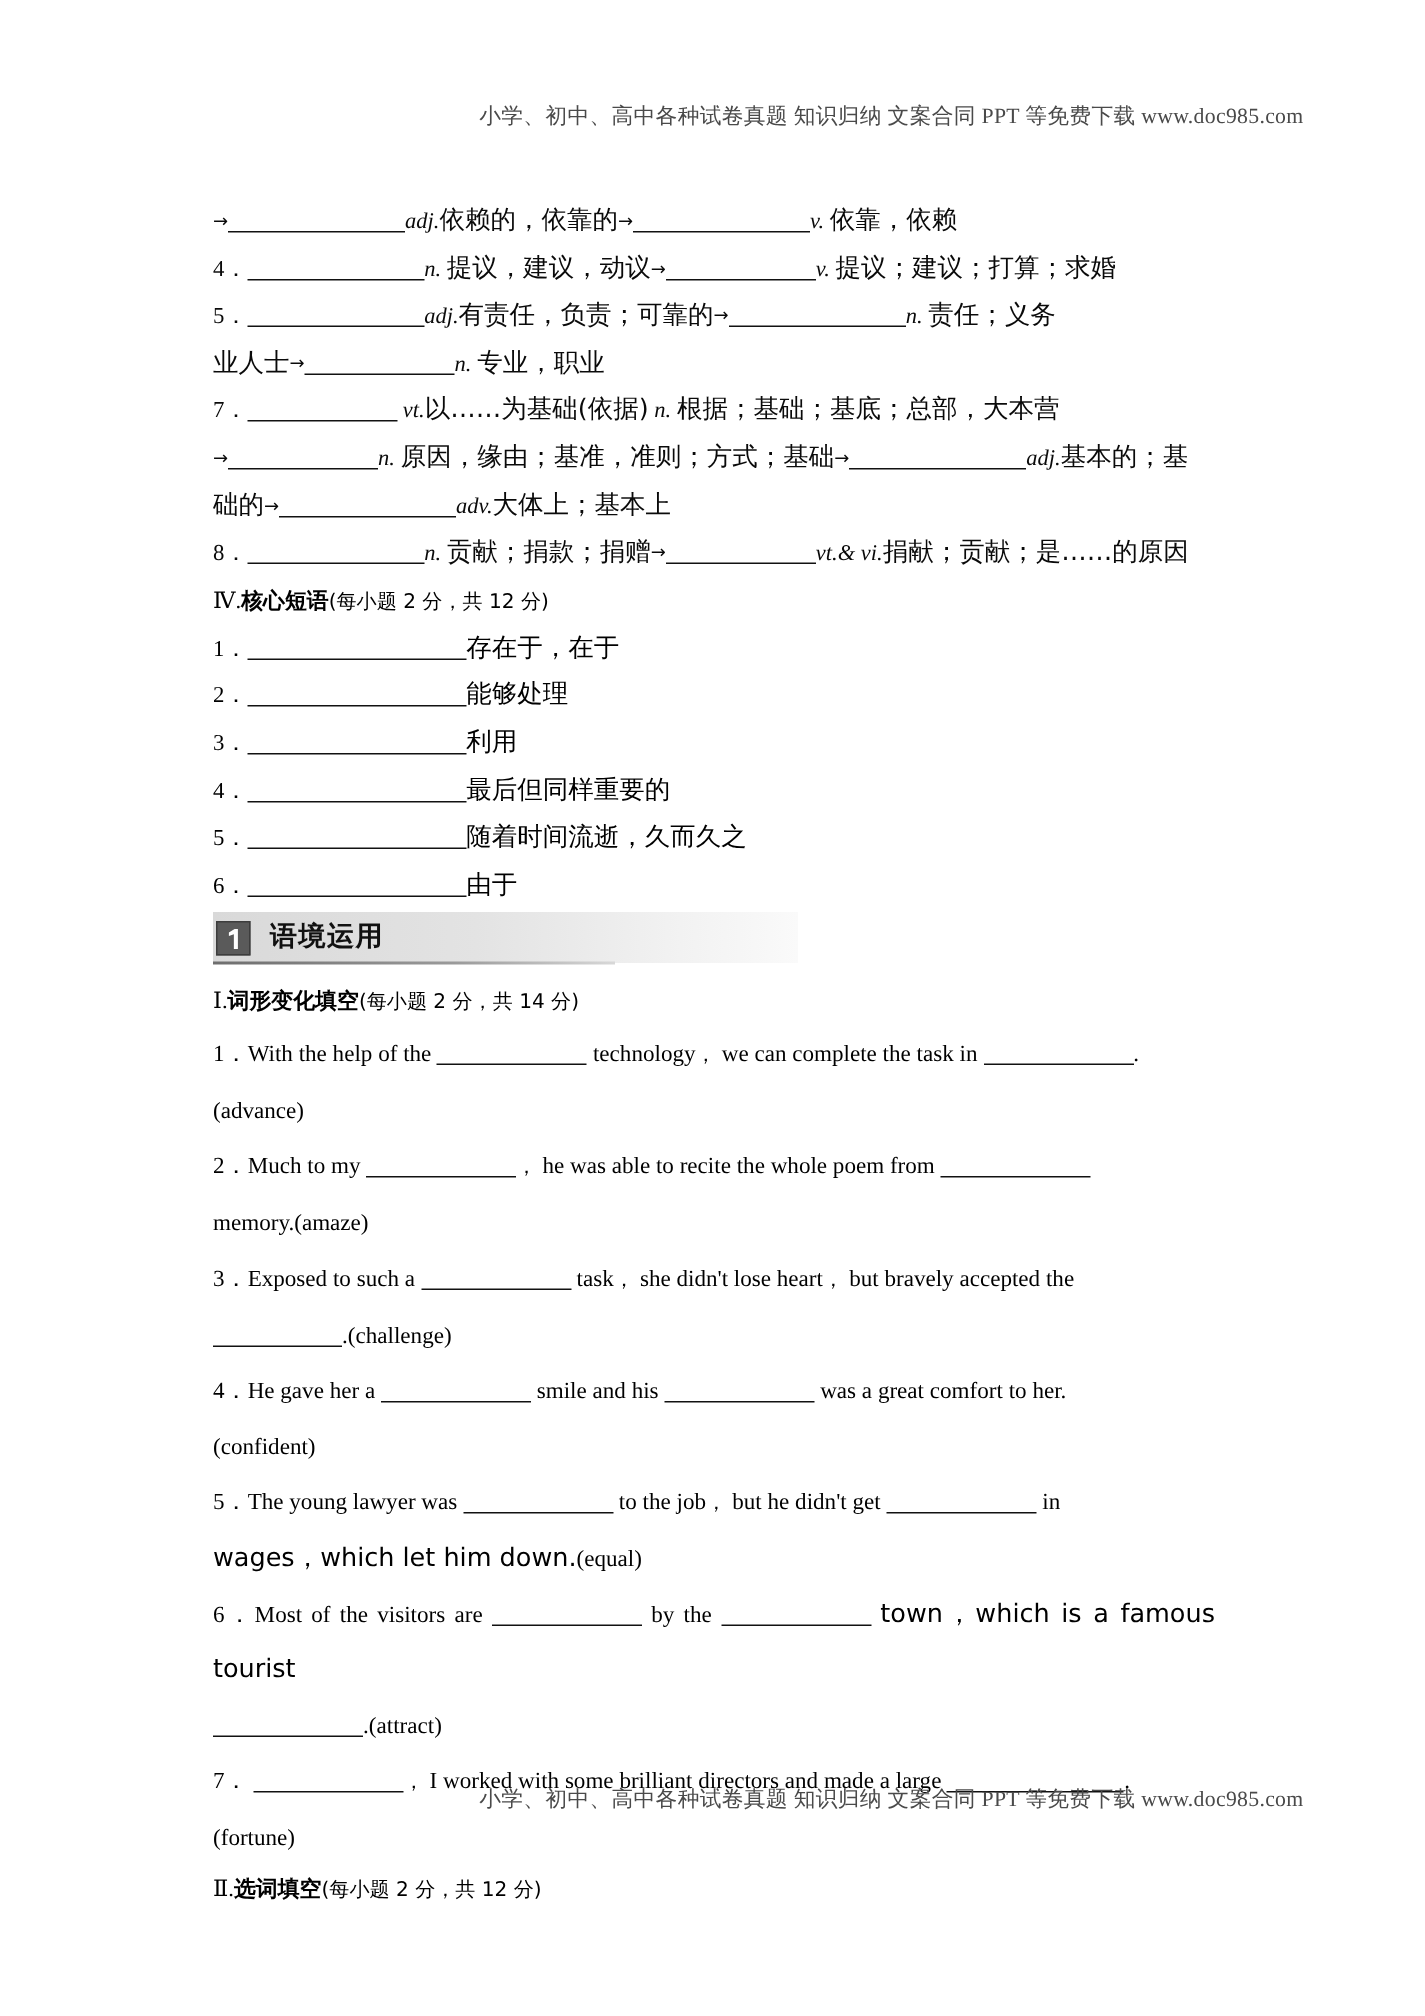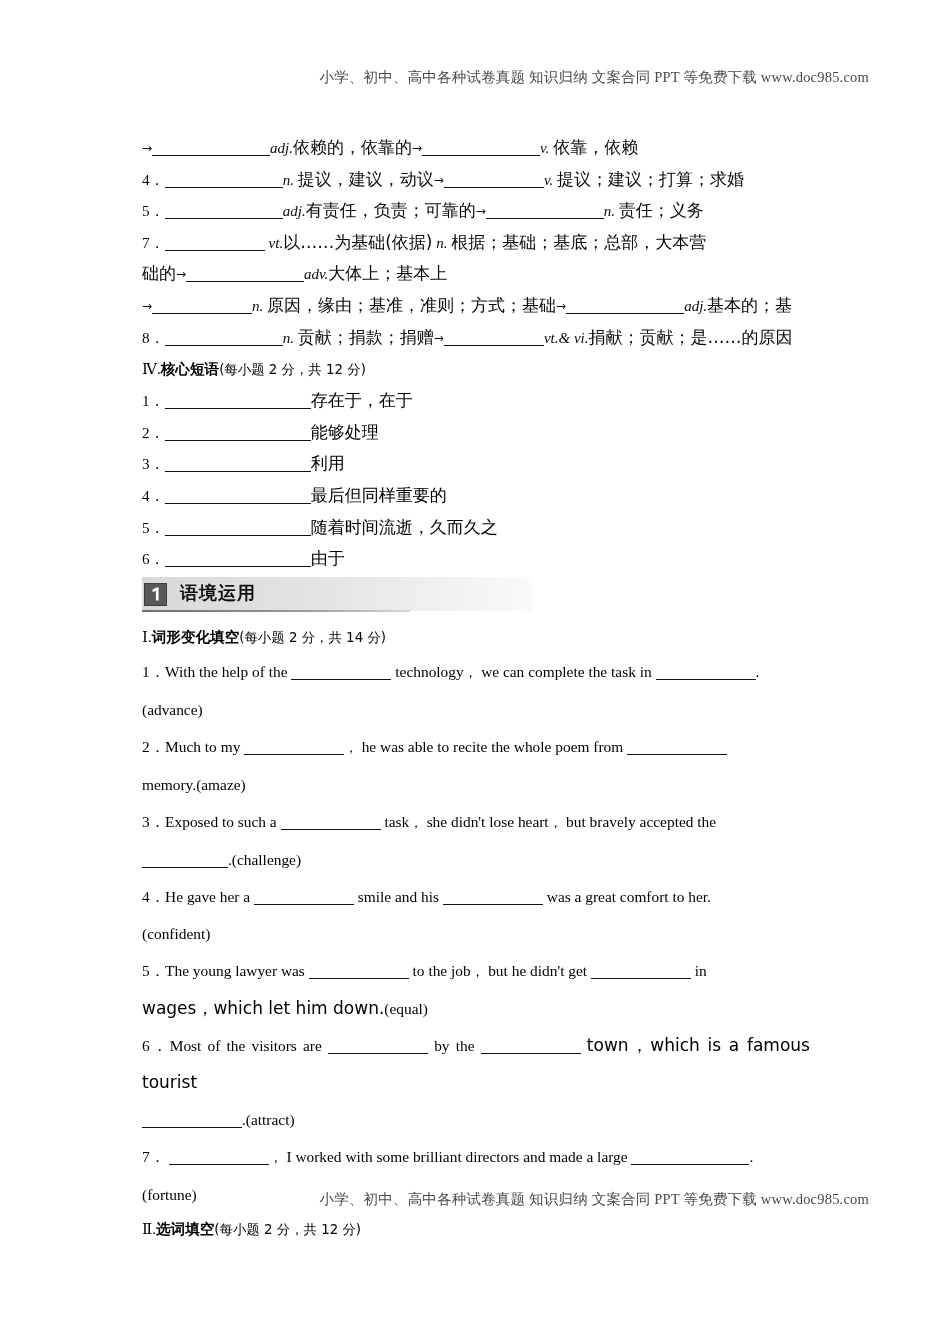--- a/index.html
+++ b/index.html
@@ -191,26 +191,27 @@
 
     <div class="vrow">
 
       <div class="line"><span class="arrow">→</span><span class="blank b-xl"></span><span class="pos">adj.</span><span class="cn">依赖的，依靠的</span><span class="arrow">→</span><span class="blank b-xl"></span><span class="pos">v.</span> <span class="cn">依靠，依赖</span></div>
 
       <div class="line"><span class="num">4．</span><span class="blank b-xl"></span><span class="pos">n.</span> <span class="cn">提议，建议，动议</span><span class="arrow">→</span><span class="blank b-lg"></span><span class="pos">v.</span> <span class="cn">提议；建议；打算；求婚</span></div>
 
       <div class="line"><span class="num">5．</span><span class="blank b-xl"></span><span class="pos">adj.</span><span class="cn">有责任，负责；可靠的</span><span class="arrow">→</span><span class="blank b-xl"></span><span class="pos">n.</span> <span class="cn">责任；义务</span></div>
 
 
+      <div class="line"><span class="cn">业人士</span><span class="arrow">→</span><span class="blank b-lg"></span><span class="pos">n.</span> <span class="cn">专业，职业</span></div>
 
       <div class="line"><span class="num">7．</span><span class="blank b-lg"></span> <span class="pos">vt.</span><span class="cn">以……为基础(依据)</span> <span class="pos">n.</span> <span class="cn">根据；基础；基底；总部，大本营</span></div>
 
+      <div class="line"><span class="arrow">→</span><span class="blank b-lg"></span><span class="pos">n.</span> <span class="cn">原因，缘由；基准，准则；方式；基础</span><span class="arrow">→</span><span class="blank b-xl"></span><span class="pos">adj.</span><span class="cn">基本的；基</span></div>
+
       <div class="line"><span class="cn">础的</span><span class="arrow">→</span><span class="blank b-xl"></span><span class="pos">adv.</span><span class="cn">大体上；基本上</span></div>
-
-      <div class="line"><span class="arrow">→</span><span class="blank b-lg"></span><span class="pos">n.</span> <span class="cn">原因，缘由；基准，准则；方式；基础</span><span class="arrow">→</span><span class="blank b-xl"></span><span class="pos">adj.</span><span class="cn">基本的；基</span></div>
 
       <div class="line"><span class="num">8．</span><span class="blank b-xl"></span><span class="pos">n.</span> <span class="cn">贡献；捐款；捐赠</span><span class="arrow">→</span><span class="blank b-lg"></span><span class="pos">vt.&amp; vi.</span><span class="cn">捐献；贡献；是……的原因</span></div>
 
     </div>
 
     <div class="ex-head"><span class="roman">Ⅳ.</span><span class="htitle">核心短语</span><span class="hscore">(每小题 2 分，共 12 分)</span></div>
 
     <div class="phrase-row"><span class="num">1．</span><span class="blank b-xxl"></span><span class="cn">存在于，在于</span></div>
 
     <div class="phrase-row"><span class="num">2．</span><span class="blank b-xxl"></span><span class="cn">能够处理</span></div>

